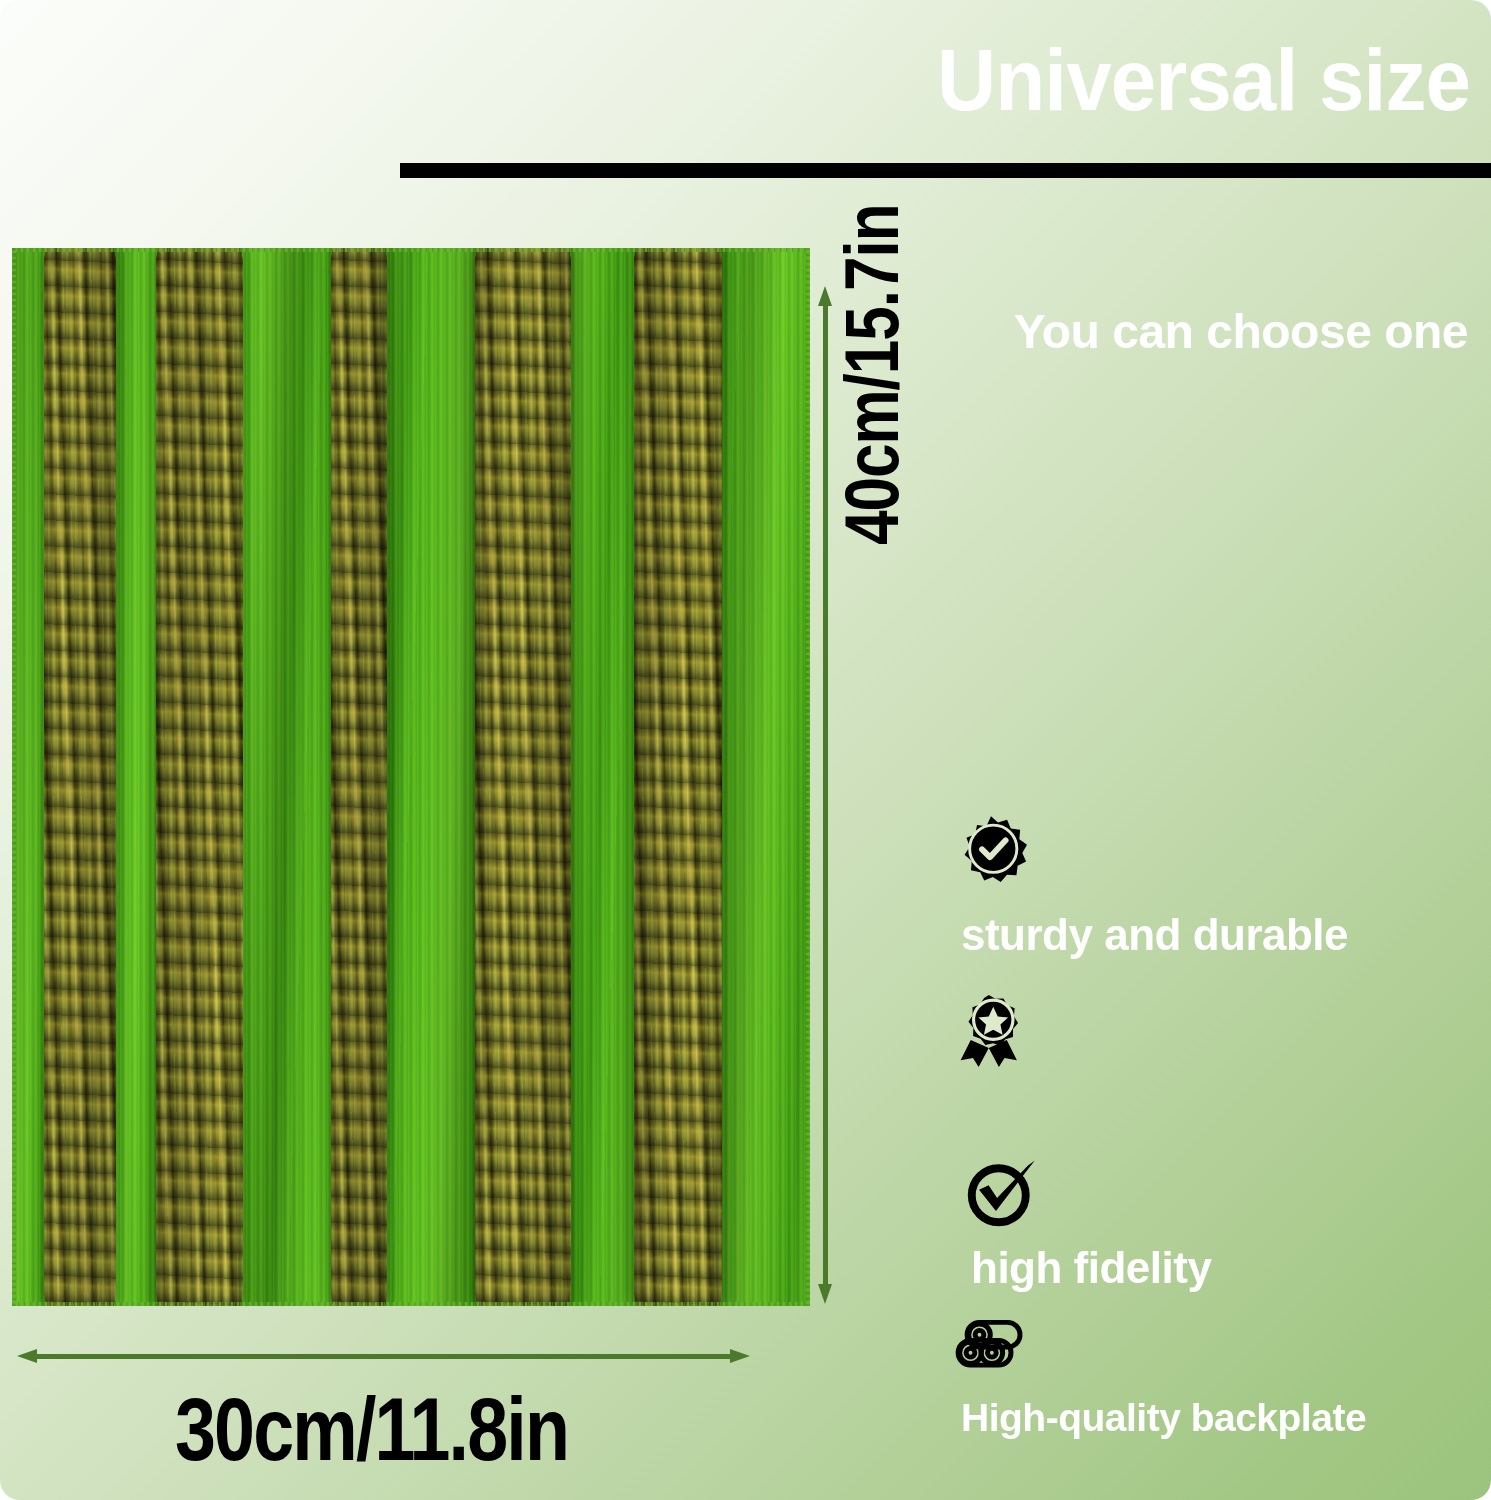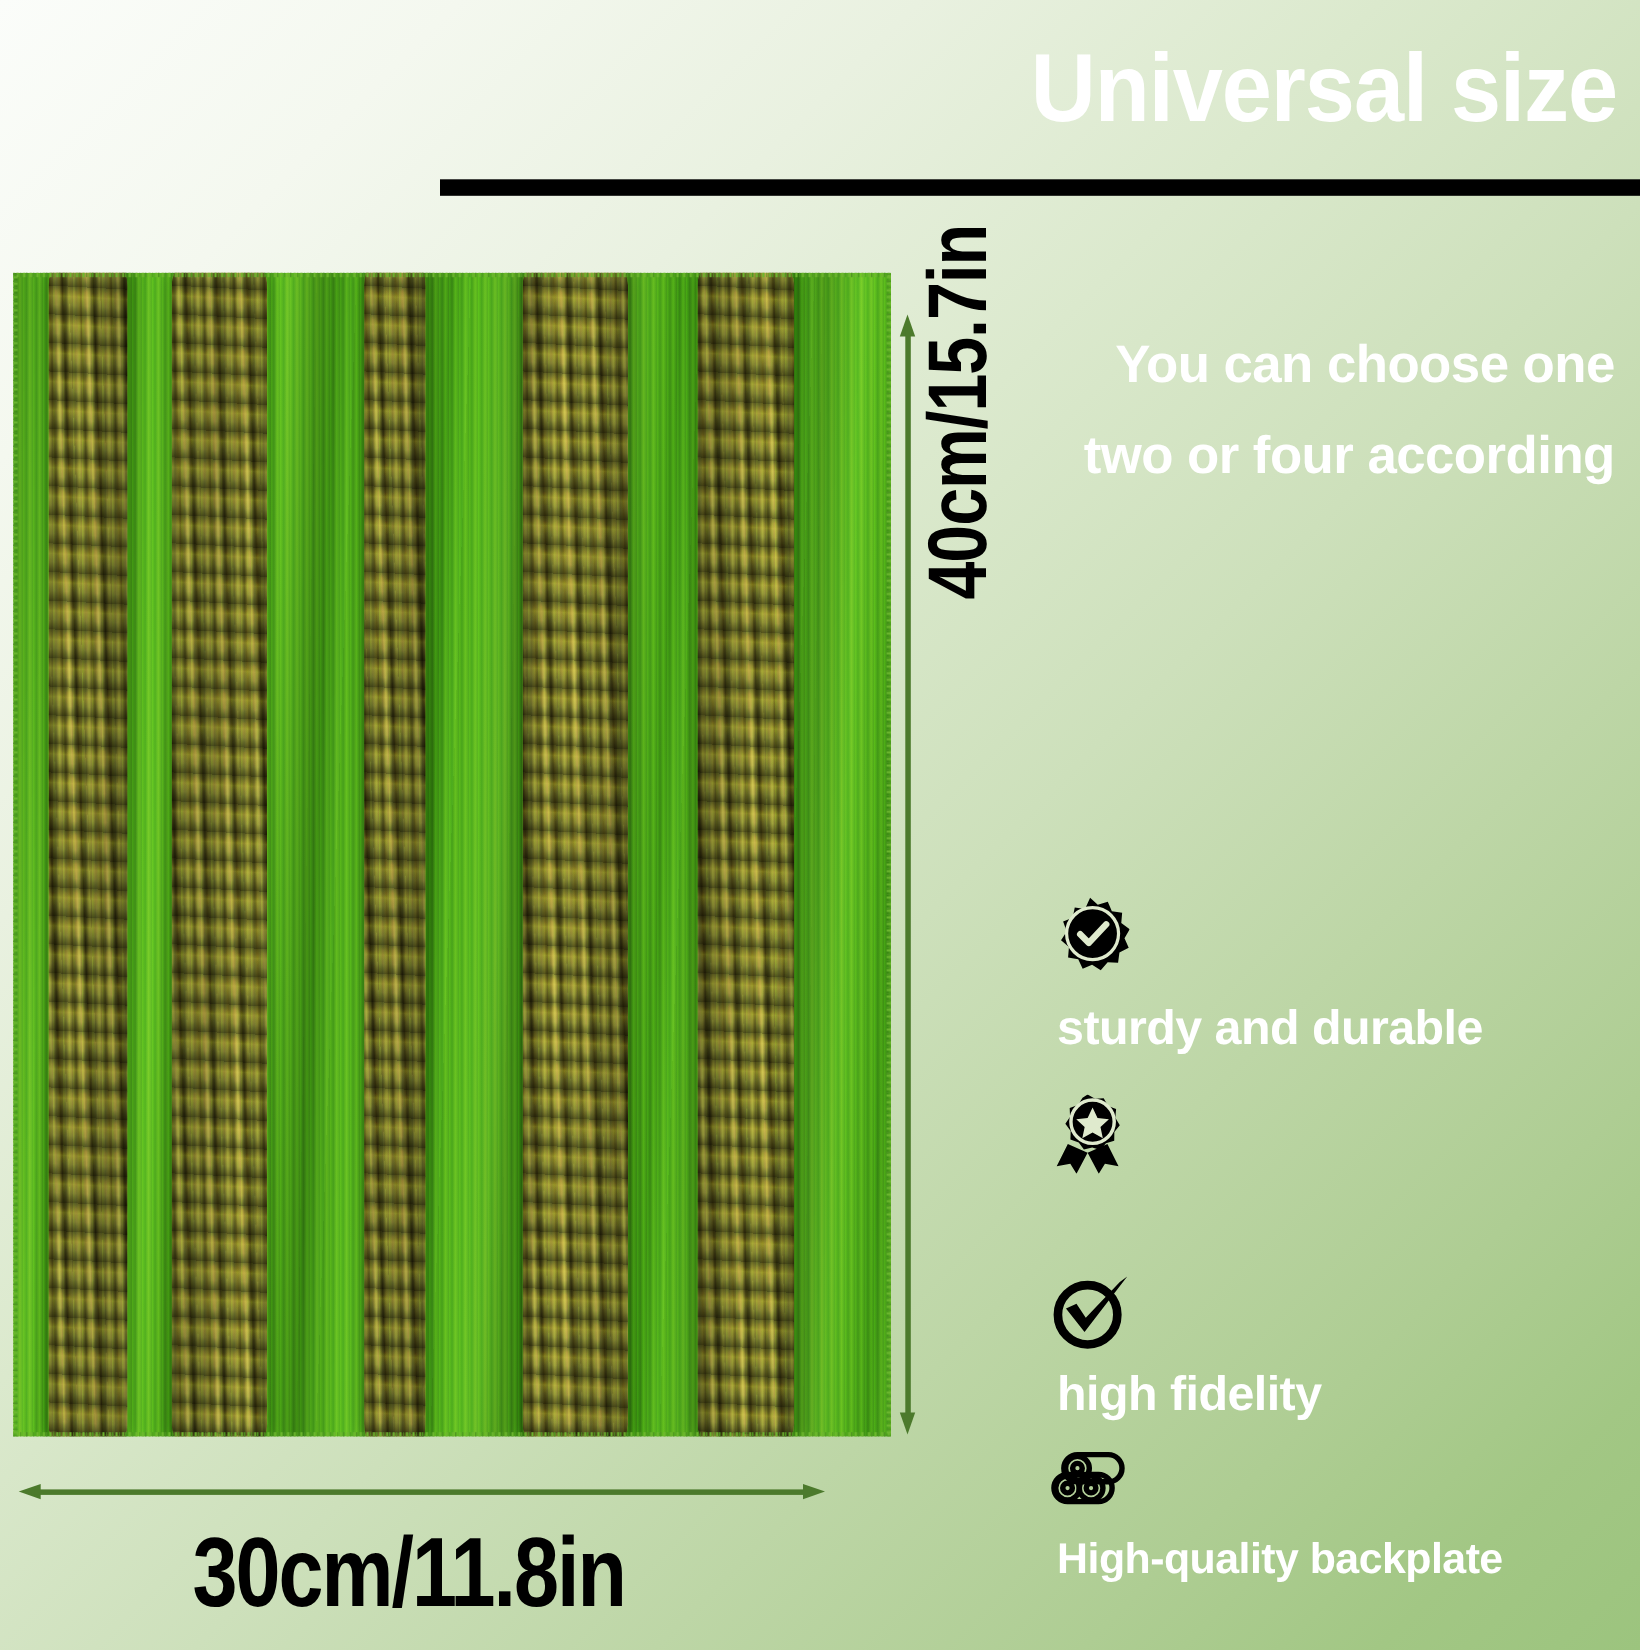--- a/index.html
+++ b/index.html
@@ -17,20 +17,21 @@
       linear-gradient(135deg,
         #fbfdfa 0%,
         #f4f8ef 14%,
         #e9f1e0 28%,
         #dbe9cd 42%,
         #cde0bb 56%,
         #bdd6a6 70%,
         #aecd93 83%,
         #a2c784 92%,
         #9cc47e 100%);
+    border-radius: 20px;
   }
 
   
   .title {
     position:absolute;
     left:770px; top:36px;
     width:700px;
     font-size:88px;
     font-weight:bold;
     color:#ffffff;
@@ -222,21 +223,21 @@
 
   
   .features {
     position:absolute;
     left:955px; top:815px;
     width:536px;
   }
   .feature { position:relative; }
   .f1 { height:180px; }
   .f2 { height:160px; }
-  .f3 { height:155px; }
+  .f3 { height:155px;margin-left:10px; }
   .f4 { height:150px; }
 
   .f-icon {
     position:absolute;
     left:0; top:0;
     width:72px; height:72px;
   }
   .f-label {
     position:absolute;
     left:6px;
@@ -286,21 +287,20 @@
 
   <div class="h-arrow">
     <div class="head-l"></div>
     <div class="shaft"></div>
     <div class="head-r"></div>
   </div>
   <div class="h-label">30cm/11.8in</div>
 
   <div class="intro">
     <div class="intro-line">You can choose one</div>
-    <div class="intro-line">two or four according</div>
   </div>
 
   <div class="features">
 
     <div class="feature f1">
       <span class="f-icon">
         <svg viewBox="0 0 64 64" width="72" height="72">
           <path fill="#000" d="M32 1 L38.2 6.6 L46.3 4.3 L49.6 12 L57.9 13.1 L57.2 21.5 L64 26.4
                L59.8 33.7 L63.2 41.4 L55.7 45.2 L54.6 53.5 L46.2 53.2 L40.6 59.6
                L33.6 55.2 L26 58.3 L22.4 50.8 L14.2 49.2 L14.9 40.8 L8.5 35.3

